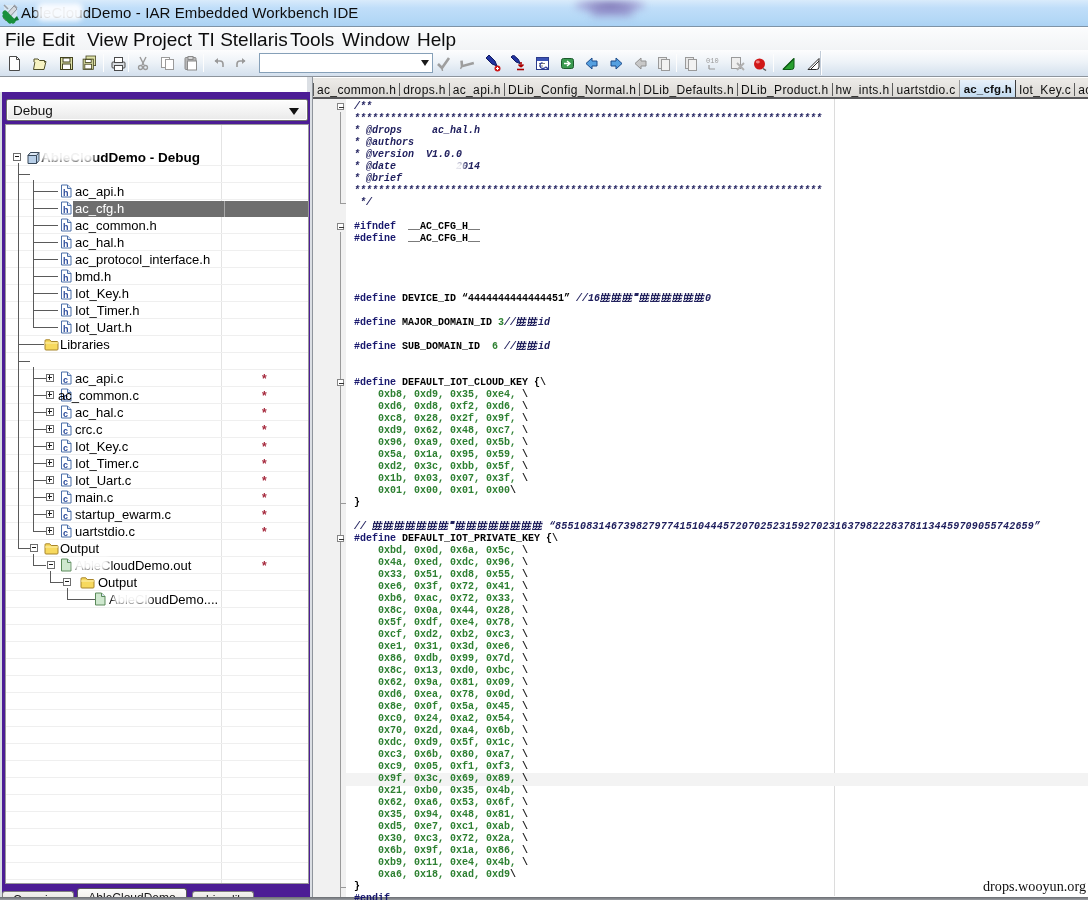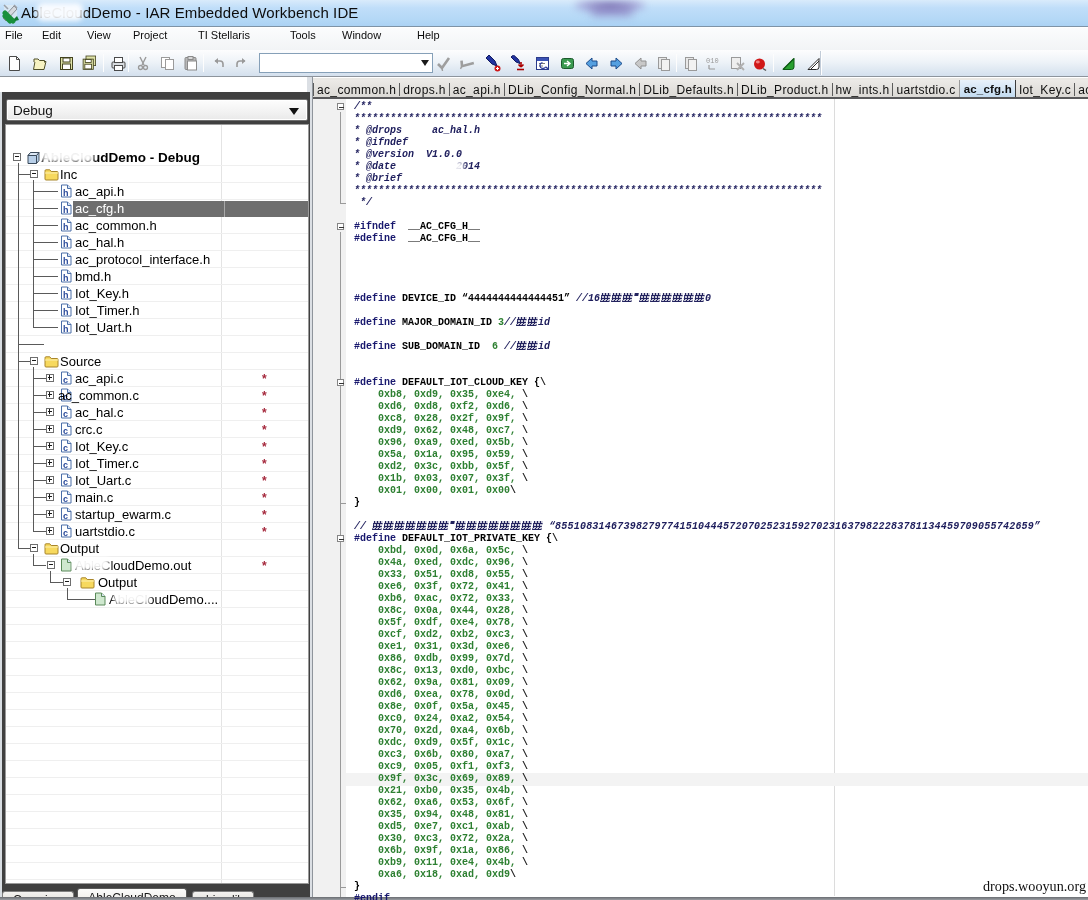--- a/index.html
+++ b/index.html
@@ -8,35 +8,35 @@
 
 #title{left:0;top:0;width:1088px;height:27px;
  background:linear-gradient(180deg,#d9ebfb 0%,#c0def9 30%,#b4d8f6 75%,#abd2f4 100%);
  border-bottom:1px solid #7e93a6}
 #title .txt{left:21px;top:4px;font-size:15px;color:#0d0d0d;letter-spacing:0.1px}
 #blur1{left:37px;top:3px;width:46px;height:18px;background:rgba(252,253,255,.94);filter:blur(2.5px);border-radius:6px}
 #blob{left:574px;top:0px;width:72px;height:14px;background:radial-gradient(ellipse at 50% 40%,rgba(104,88,160,.75),rgba(140,120,190,.45) 55%,rgba(180,200,235,0) 80%);filter:blur(3px)}
 #blob2{left:592px;top:8px;width:40px;height:8px;background:rgba(120,100,175,.5);filter:blur(4px)}
 
 #menu{left:0;top:28px;width:1088px;height:22px;background:linear-gradient(180deg,#fbfcfd,#f2f4f6)}
-#menu span{position:absolute;top:1px;font-size:11px;color:#0c0c0c}
+#menu span{position:absolute;top:1px;font-size:19px;color:#0c0c0c}
 
 #tbar{left:0;top:50px;width:1088px;height:27px;
  background:linear-gradient(180deg,#fdfdfe 0%,#eef3f8 45%,#dde7f1 80%,#d4e0ee 100%);
  border-bottom:1px solid #8d949c}
 .tsep{position:absolute;top:4px;width:1px;height:18px;background:#b4bac2;border-right:1px solid #fdfdfd}
 .ticon{position:absolute;top:5px;width:17px;height:17px}
 #combo{left:259px;top:3px;width:174px;height:20px;background:#fff;border:1px solid #86a0b8}
 #combo .arr{position:absolute;right:3px;top:6px;width:0;height:0;border:4px solid transparent;border-top:6px solid #1a1a1a}
 #tbarend{left:820px;top:1px;width:2px;height:24px;border-left:1px solid #c2ccd8;background:#fff}
 
 #wshead{left:0;top:77px;width:310px;height:15px;background:linear-gradient(180deg,#d7e1ea,#cbd7e3 75%,#e6ecf3);border-bottom:1px solid #c2cdd8}
 #wshead .t{position:absolute;left:7px;top:1px;font-size:11.5px;color:#45454f}
 #wshead .x{position:absolute;left:299px;top:0px;font-size:12px;font-weight:700;color:#1a1a1a}
-#wsbody{left:0;top:92px;width:310px;height:808px;background:#404040;border-left:2px solid #d8dde2}
+#wsbody{left:0;top:92px;width:310px;height:808px;background:#4c1d95;border-left:2px solid #d8dde2}
 #debug{left:4px;top:7px;width:302px;height:22px;background:linear-gradient(180deg,#fdfdfd,#f2f2f2 60%,#e9e9e9);border:1px solid #6e6e6e;border-radius:2px;box-shadow:inset 0 0 0 1px #fff}
 #debug .t{position:absolute;left:6px;top:3px;font-size:13.5px;color:#111}
 #debug .arr{position:absolute;right:8px;top:8px;width:0;height:0;border:5px solid transparent;border-top:7px solid #111}
 #files{left:3px;top:32px;width:304px;height:760px;background:#fff;border:1px solid #9a9a9a;overflow:hidden}
 #fhead{position:absolute;left:0;top:0;width:302px;height:22px;background:linear-gradient(180deg,#ffffff,#f4f4f4);border-bottom:1px solid #e0e0e0}
 #fhead .t{position:absolute;left:10px;top:3px;font-size:14px;color:#2e2e2e}
 #colline{position:absolute;left:215px;top:0;width:1px;height:758px;background:#e4e4e4}
 #tree{position:absolute;left:0;top:24px;width:302px;height:734px;
  background:repeating-linear-gradient(180deg,rgba(0,0,0,0) 0 16px,#efefef 16px 17px)}
 .trow{position:absolute;left:0;width:302px;height:17px;font-size:13px;color:#000}
@@ -281,112 +281,99 @@
               <i></i>
             </div>
 <svg class="icn" style="left:20px;top:2px" width="14" height="14" viewBox="0 0 14 14">
               <path d="M2 4.5 L4.5 1.5 L13 1.5 L13 9.5 L10.5 12.5 L2 12.5 Z" fill="#b8cfe8" stroke="#3a4a5a"></path>
               <path d="M2 4.5 L10.5 4.5 L10.5 12.5 M10.5 4.5 L13 1.5" fill="none" stroke="#3a4a5a"></path>
               <path d="M2 4.5 L4.5 1.5 L13 1.5 L10.5 4.5 Z" fill="#dde9f6" stroke="#3a4a5a"></path>
             </svg>
 <div class="lbl" style="left:35px;font-weight:700;font-size:13.5px">AbleCloudDemo - Debug</div>
 <div class="abs" id="blur2" style="position:absolute"></div>
 </div>
-<div class="trow" style="top:17px">
-<div class="ebox" style="left:24px;top:4px">
-              <i></i>
-            </div>
+<div class="trow" style="top:34px">
+<svg class="icn" style="left:54px;top:1px" width="12" height="14" viewBox="0 0 12 14">
+              <path d="M1.5 1 h6 L11 4.5 V13 H1.5 Z" fill="#fff" stroke="#4a6ea8"></path>
+              <path d="M7.5 1 V4.5 H11" fill="#d8e4f4" stroke="#4a6ea8"></path>
+              <text x="3" y="11.5" font-size="9" font-weight="bold" fill="#2a4a9a" font-family="Liberation Sans">h</text>
+            </svg>
+<div class="lbl" style="left:69px">ac_api.h</div>
+</div>
+<div class="trow" style="top:51px">
+<svg class="icn" style="left:54px;top:1px" width="12" height="14" viewBox="0 0 12 14">
+              <path d="M1.5 1 h6 L11 4.5 V13 H1.5 Z" fill="#fff" stroke="#4a6ea8"></path>
+              <path d="M7.5 1 V4.5 H11" fill="#d8e4f4" stroke="#4a6ea8"></path>
+              <text x="3" y="11.5" font-size="9" font-weight="bold" fill="#2a4a9a" font-family="Liberation Sans">h</text>
+            </svg>
+<div class="sel" style="top:1px"></div>
+<div class="lbl" style="left:69px;color:#fff;z-index:2">ac_cfg.h</div>
+</div>
+<div class="trow" style="top:68px">
+<svg class="icn" style="left:54px;top:1px" width="12" height="14" viewBox="0 0 12 14">
+              <path d="M1.5 1 h6 L11 4.5 V13 H1.5 Z" fill="#fff" stroke="#4a6ea8"></path>
+              <path d="M7.5 1 V4.5 H11" fill="#d8e4f4" stroke="#4a6ea8"></path>
+              <text x="3" y="11.5" font-size="9" font-weight="bold" fill="#2a4a9a" font-family="Liberation Sans">h</text>
+            </svg>
+<div class="lbl" style="left:69px">ac_common.h</div>
+</div>
+<div class="trow" style="top:85px">
+<svg class="icn" style="left:54px;top:1px" width="12" height="14" viewBox="0 0 12 14">
+              <path d="M1.5 1 h6 L11 4.5 V13 H1.5 Z" fill="#fff" stroke="#4a6ea8"></path>
+              <path d="M7.5 1 V4.5 H11" fill="#d8e4f4" stroke="#4a6ea8"></path>
+              <text x="3" y="11.5" font-size="9" font-weight="bold" fill="#2a4a9a" font-family="Liberation Sans">h</text>
+            </svg>
+<div class="lbl" style="left:69px">ac_hal.h</div>
+</div>
+<div class="trow" style="top:102px">
+<svg class="icn" style="left:54px;top:1px" width="12" height="14" viewBox="0 0 12 14">
+              <path d="M1.5 1 h6 L11 4.5 V13 H1.5 Z" fill="#fff" stroke="#4a6ea8"></path>
+              <path d="M7.5 1 V4.5 H11" fill="#d8e4f4" stroke="#4a6ea8"></path>
+              <text x="3" y="11.5" font-size="9" font-weight="bold" fill="#2a4a9a" font-family="Liberation Sans">h</text>
+            </svg>
+<div class="lbl" style="left:69px">ac_protocol_interface.h</div>
+</div>
+<div class="trow" style="top:119px">
+<svg class="icn" style="left:54px;top:1px" width="12" height="14" viewBox="0 0 12 14">
+              <path d="M1.5 1 h6 L11 4.5 V13 H1.5 Z" fill="#fff" stroke="#4a6ea8"></path>
+              <path d="M7.5 1 V4.5 H11" fill="#d8e4f4" stroke="#4a6ea8"></path>
+              <text x="3" y="11.5" font-size="9" font-weight="bold" fill="#2a4a9a" font-family="Liberation Sans">h</text>
+            </svg>
+<div class="lbl" style="left:69px">bmd.h</div>
+</div>
+<div class="trow" style="top:136px">
+<svg class="icn" style="left:54px;top:1px" width="12" height="14" viewBox="0 0 12 14">
+              <path d="M1.5 1 h6 L11 4.5 V13 H1.5 Z" fill="#fff" stroke="#4a6ea8"></path>
+              <path d="M7.5 1 V4.5 H11" fill="#d8e4f4" stroke="#4a6ea8"></path>
+              <text x="3" y="11.5" font-size="9" font-weight="bold" fill="#2a4a9a" font-family="Liberation Sans">h</text>
+            </svg>
+<div class="lbl" style="left:69px">Iot_Key.h</div>
+</div>
+<div class="trow" style="top:153px">
+<svg class="icn" style="left:54px;top:1px" width="12" height="14" viewBox="0 0 12 14">
+              <path d="M1.5 1 h6 L11 4.5 V13 H1.5 Z" fill="#fff" stroke="#4a6ea8"></path>
+              <path d="M7.5 1 V4.5 H11" fill="#d8e4f4" stroke="#4a6ea8"></path>
+              <text x="3" y="11.5" font-size="9" font-weight="bold" fill="#2a4a9a" font-family="Liberation Sans">h</text>
+            </svg>
+<div class="lbl" style="left:69px">Iot_Timer.h</div>
+</div>
+<div class="trow" style="top:170px">
+<svg class="icn" style="left:54px;top:1px" width="12" height="14" viewBox="0 0 12 14">
+              <path d="M1.5 1 h6 L11 4.5 V13 H1.5 Z" fill="#fff" stroke="#4a6ea8"></path>
+              <path d="M7.5 1 V4.5 H11" fill="#d8e4f4" stroke="#4a6ea8"></path>
+              <text x="3" y="11.5" font-size="9" font-weight="bold" fill="#2a4a9a" font-family="Liberation Sans">h</text>
+            </svg>
+<div class="lbl" style="left:69px">Iot_Uart.h</div>
+</div>
+<div class="trow" style="top:187px">
 <svg class="icn" style="left:38px;top:2px" width="15" height="13" viewBox="0 0 15 13">
               <path d="M1 3.5 V11 a1 1 0 0 0 1 1 h11 a1 1 0 0 0 1 -1 V4.5 a1 1 0 0 0 -1 -1 H7.2 L5.8 1.8 H2 a1 1 0 0 0 -1 1 Z" fill="#f7d95e" stroke="#a8852a"></path>
               <path d="M1 5 h13" stroke="#fdf0b0" stroke-width="1"></path>
             </svg>
-<div class="lbl" style="left:54px">Inc</div>
-</div>
-<div class="trow" style="top:34px">
-<svg class="icn" style="left:54px;top:1px" width="12" height="14" viewBox="0 0 12 14">
-              <path d="M1.5 1 h6 L11 4.5 V13 H1.5 Z" fill="#fff" stroke="#4a6ea8"></path>
-              <path d="M7.5 1 V4.5 H11" fill="#d8e4f4" stroke="#4a6ea8"></path>
-              <text x="3" y="11.5" font-size="9" font-weight="bold" fill="#2a4a9a" font-family="Liberation Sans">h</text>
-            </svg>
-<div class="lbl" style="left:69px">ac_api.h</div>
-</div>
-<div class="trow" style="top:51px">
-<svg class="icn" style="left:54px;top:1px" width="12" height="14" viewBox="0 0 12 14">
-              <path d="M1.5 1 h6 L11 4.5 V13 H1.5 Z" fill="#fff" stroke="#4a6ea8"></path>
-              <path d="M7.5 1 V4.5 H11" fill="#d8e4f4" stroke="#4a6ea8"></path>
-              <text x="3" y="11.5" font-size="9" font-weight="bold" fill="#2a4a9a" font-family="Liberation Sans">h</text>
-            </svg>
-<div class="sel" style="top:1px"></div>
-<div class="lbl" style="left:69px;color:#fff;z-index:2">ac_cfg.h</div>
-</div>
-<div class="trow" style="top:68px">
-<svg class="icn" style="left:54px;top:1px" width="12" height="14" viewBox="0 0 12 14">
-              <path d="M1.5 1 h6 L11 4.5 V13 H1.5 Z" fill="#fff" stroke="#4a6ea8"></path>
-              <path d="M7.5 1 V4.5 H11" fill="#d8e4f4" stroke="#4a6ea8"></path>
-              <text x="3" y="11.5" font-size="9" font-weight="bold" fill="#2a4a9a" font-family="Liberation Sans">h</text>
-            </svg>
-<div class="lbl" style="left:69px">ac_common.h</div>
-</div>
-<div class="trow" style="top:85px">
-<svg class="icn" style="left:54px;top:1px" width="12" height="14" viewBox="0 0 12 14">
-              <path d="M1.5 1 h6 L11 4.5 V13 H1.5 Z" fill="#fff" stroke="#4a6ea8"></path>
-              <path d="M7.5 1 V4.5 H11" fill="#d8e4f4" stroke="#4a6ea8"></path>
-              <text x="3" y="11.5" font-size="9" font-weight="bold" fill="#2a4a9a" font-family="Liberation Sans">h</text>
-            </svg>
-<div class="lbl" style="left:69px">ac_hal.h</div>
-</div>
-<div class="trow" style="top:102px">
-<svg class="icn" style="left:54px;top:1px" width="12" height="14" viewBox="0 0 12 14">
-              <path d="M1.5 1 h6 L11 4.5 V13 H1.5 Z" fill="#fff" stroke="#4a6ea8"></path>
-              <path d="M7.5 1 V4.5 H11" fill="#d8e4f4" stroke="#4a6ea8"></path>
-              <text x="3" y="11.5" font-size="9" font-weight="bold" fill="#2a4a9a" font-family="Liberation Sans">h</text>
-            </svg>
-<div class="lbl" style="left:69px">ac_protocol_interface.h</div>
-</div>
-<div class="trow" style="top:119px">
-<svg class="icn" style="left:54px;top:1px" width="12" height="14" viewBox="0 0 12 14">
-              <path d="M1.5 1 h6 L11 4.5 V13 H1.5 Z" fill="#fff" stroke="#4a6ea8"></path>
-              <path d="M7.5 1 V4.5 H11" fill="#d8e4f4" stroke="#4a6ea8"></path>
-              <text x="3" y="11.5" font-size="9" font-weight="bold" fill="#2a4a9a" font-family="Liberation Sans">h</text>
-            </svg>
-<div class="lbl" style="left:69px">bmd.h</div>
-</div>
-<div class="trow" style="top:136px">
-<svg class="icn" style="left:54px;top:1px" width="12" height="14" viewBox="0 0 12 14">
-              <path d="M1.5 1 h6 L11 4.5 V13 H1.5 Z" fill="#fff" stroke="#4a6ea8"></path>
-              <path d="M7.5 1 V4.5 H11" fill="#d8e4f4" stroke="#4a6ea8"></path>
-              <text x="3" y="11.5" font-size="9" font-weight="bold" fill="#2a4a9a" font-family="Liberation Sans">h</text>
-            </svg>
-<div class="lbl" style="left:69px">Iot_Key.h</div>
-</div>
-<div class="trow" style="top:153px">
-<svg class="icn" style="left:54px;top:1px" width="12" height="14" viewBox="0 0 12 14">
-              <path d="M1.5 1 h6 L11 4.5 V13 H1.5 Z" fill="#fff" stroke="#4a6ea8"></path>
-              <path d="M7.5 1 V4.5 H11" fill="#d8e4f4" stroke="#4a6ea8"></path>
-              <text x="3" y="11.5" font-size="9" font-weight="bold" fill="#2a4a9a" font-family="Liberation Sans">h</text>
-            </svg>
-<div class="lbl" style="left:69px">Iot_Timer.h</div>
-</div>
-<div class="trow" style="top:170px">
-<svg class="icn" style="left:54px;top:1px" width="12" height="14" viewBox="0 0 12 14">
-              <path d="M1.5 1 h6 L11 4.5 V13 H1.5 Z" fill="#fff" stroke="#4a6ea8"></path>
-              <path d="M7.5 1 V4.5 H11" fill="#d8e4f4" stroke="#4a6ea8"></path>
-              <text x="3" y="11.5" font-size="9" font-weight="bold" fill="#2a4a9a" font-family="Liberation Sans">h</text>
-            </svg>
-<div class="lbl" style="left:69px">Iot_Uart.h</div>
-</div>
-<div class="trow" style="top:204px">
-<div class="ebox" style="left:24px;top:4px">
-              <i></i>
-            </div>
-<svg class="icn" style="left:38px;top:2px" width="15" height="13" viewBox="0 0 15 13">
-              <path d="M1 3.5 V11 a1 1 0 0 0 1 1 h11 a1 1 0 0 0 1 -1 V4.5 a1 1 0 0 0 -1 -1 H7.2 L5.8 1.8 H2 a1 1 0 0 0 -1 1 Z" fill="#f7d95e" stroke="#a8852a"></path>
-              <path d="M1 5 h13" stroke="#fdf0b0" stroke-width="1"></path>
-            </svg>
-<div class="lbl" style="left:54px">Source</div>
+<div class="lbl" style="left:54px">Libraries</div>
 </div>
 <div class="trow" style="top:221px">
 <div class="ebox plus" style="left:40px;top:4px">
               <i></i>
               <b></b>
             </div>
 <svg class="icn" style="left:54px;top:1px" width="12" height="14" viewBox="0 0 12 14">
               <path d="M1.5 1 h6 L11 4.5 V13 H1.5 Z" fill="#fff" stroke="#4a6ea8"></path>
               <path d="M7.5 1 V4.5 H11" fill="#d8e4f4" stroke="#4a6ea8"></path>
               <text x="3" y="11.5" font-size="9" font-weight="bold" fill="#2a4a9a" font-family="Liberation Sans">c</text>
@@ -598,21 +585,21 @@
       </div>
 <div class="fbox" style="top:301px">
         <i></i>
       </div>
 <div class="fbox" style="top:457px">
         <i></i>
       </div>
 <pre id="code"><span class="c">/**</span>
 <span class="c">******************************************************************************</span>
 <span class="c">* @drops     ac_hal.h</span>
-<span class="c">* @ifndef</span>
+<span class="c">* @authors</span>
 <span class="c">* @version  V1.0.0</span>
 <span class="c">* @date     &nbsp;&nbsp;&nbsp;&nbsp;&nbsp;2014</span>
 <span class="c">* @brief</span>
 <span class="c">******************************************************************************</span>
 <span class="c"> */</span>
 
 <span class="p">#ifndef</span>  __AC_CFG_H__
 <span class="p">#define</span>  __AC_CFG_H__
 
 

